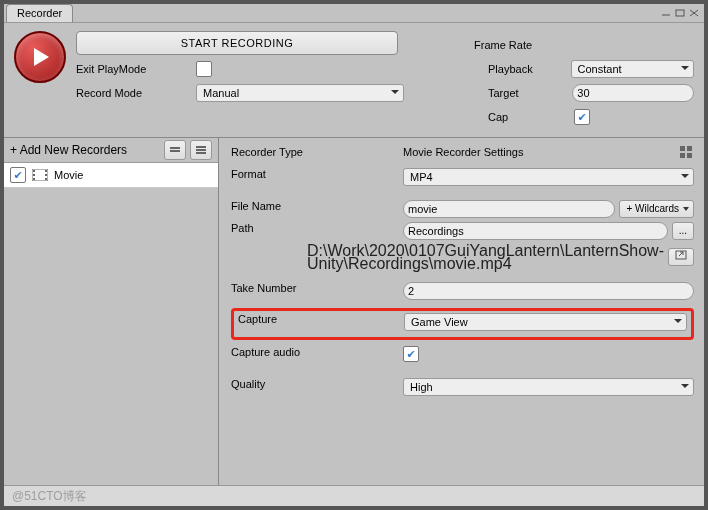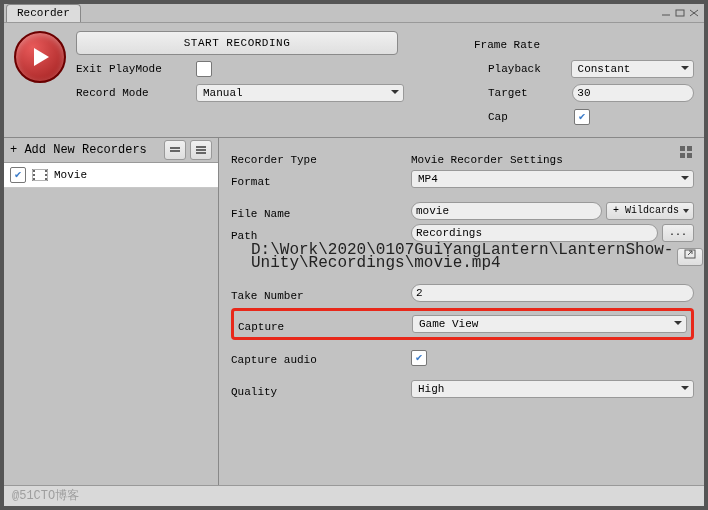--- a/index.html
+++ b/index.html
@@ -1,16 +1,16 @@
 <!DOCTYPE html>
 <html><head>
 <meta charset="utf-8">
 <style>
   html,body{margin:0;padding:0;width:708px;height:510px;font-family:Arial,Helvetica,sans-serif;font-size:11px;color:#000;background:#c2c2c2;overflow:hidden;}
-  .window{width:708px;height:510px;border:4px solid #555;box-sizing:border-box;background:#c2c2c2;position:relative;display:flex;flex-direction:column;font-family:Liberation Mono, monospace;}
+  .window{width:708px;height:510px;border:4px solid #555;box-sizing:border-box;background:#c2c2c2;position:relative;display:flex;flex-direction:column;}
   .titlebar{height:18px;background:#c2c2c2;display:flex;align-items:center;border-bottom:1px solid #999;}
   .tab{height:17px;line-height:17px;background:#dcdcdc;padding:0 10px;border:1px solid #888;border-bottom:none;border-top-left-radius:4px;border-top-right-radius:4px;margin-left:2px;}
   .winbtns{margin-left:auto;display:flex;gap:2px;padding-right:4px;}
   .winbtn{width:12px;height:10px;display:flex;align-items:center;justify-content:center;}
   .winbtn svg{pointer-events:none;}
   .toppanel{background:#c2c2c2;padding:8px 10px 10px 10px;border-bottom:1px solid #888;display:flex;}
   .playbtn{width:48px;height:48px;border-radius:50%;background:radial-gradient(circle at 35% 30%,#e85a5a,#9c1b1b);border:2px solid #6a0000;display:flex;align-items:center;justify-content:center;margin-right:10px;box-shadow:inset 0 2px 6px rgba(255,255,255,.35);}
   .playbtn svg{pointer-events:none;}
   .toppanel-left{flex:1;}
   .bigbtn{height:22px;line-height:22px;width:320px;background:linear-gradient(#f0f0f0,#dfdfdf);border:1px solid #8a8a8a;border-radius:4px;text-align:center;letter-spacing:.5px;}
@@ -31,21 +31,21 @@
   .sidehdr{height:24px;display:flex;align-items:center;padding:0 6px;border-bottom:1px solid #999;}
   .sidehdr .add{flex:1;font-size:12px;}
   .sqbtn{width:20px;height:18px;background:linear-gradient(#f0f0f0,#dedede);border:1px solid #999;border-radius:3px;margin-left:4px;display:flex;align-items:center;justify-content:center;}
   .sqbtn svg{pointer-events:none;}
   .li{height:24px;display:flex;align-items:center;padding:0 6px;background:#fff;border-bottom:1px solid #c8c8c8;gap:6px;}
   .side-rest{flex:1;background:#c2c2c2;}
   .main{flex:1;padding:8px 10px 6px 12px;overflow:hidden;position:relative;}
   .cfgbtn{position:absolute;top:6px;right:10px;width:16px;height:16px;}
   .cfgbtn svg{pointer-events:none;}
   .sep{height:10px;}
-  .mrow{display:flex;align-items:flex-end;min-height:20px;margin-bottom:2px;gap:8px;}
+  .mrow{display:flex;align-items:flex-start;min-height:20px;margin-bottom:2px;}
   .mlbl{width:160px;}
   .mlbl-i{width:160px;padding-left:18px;}
   .mval{flex:1;display:flex;align-items:center;gap:4px;padding-left:12px;}
   .mval .dd,.mval .txt{flex:1;}
   .btn-s{height:16px;line-height:16px;background:linear-gradient(#f0f0f0,#dedede);border:1px solid #999;border-radius:3px;padding:0 6px;font-size:10px;position:relative;}
   .pathline{font-size:16px;color:#222;line-height:13px;}
   .highlight{border:3px solid #e8281a;border-radius:4px;margin:6px 0;padding:2px 4px;}
   .status{height:20px;line-height:20px;background:#d9d9d9;border-top:1px solid #999;padding:0 8px;display:flex;justify-content:space-between;}
   .wm{color:#9e9e9e;font-size:12px;}
 </style>

